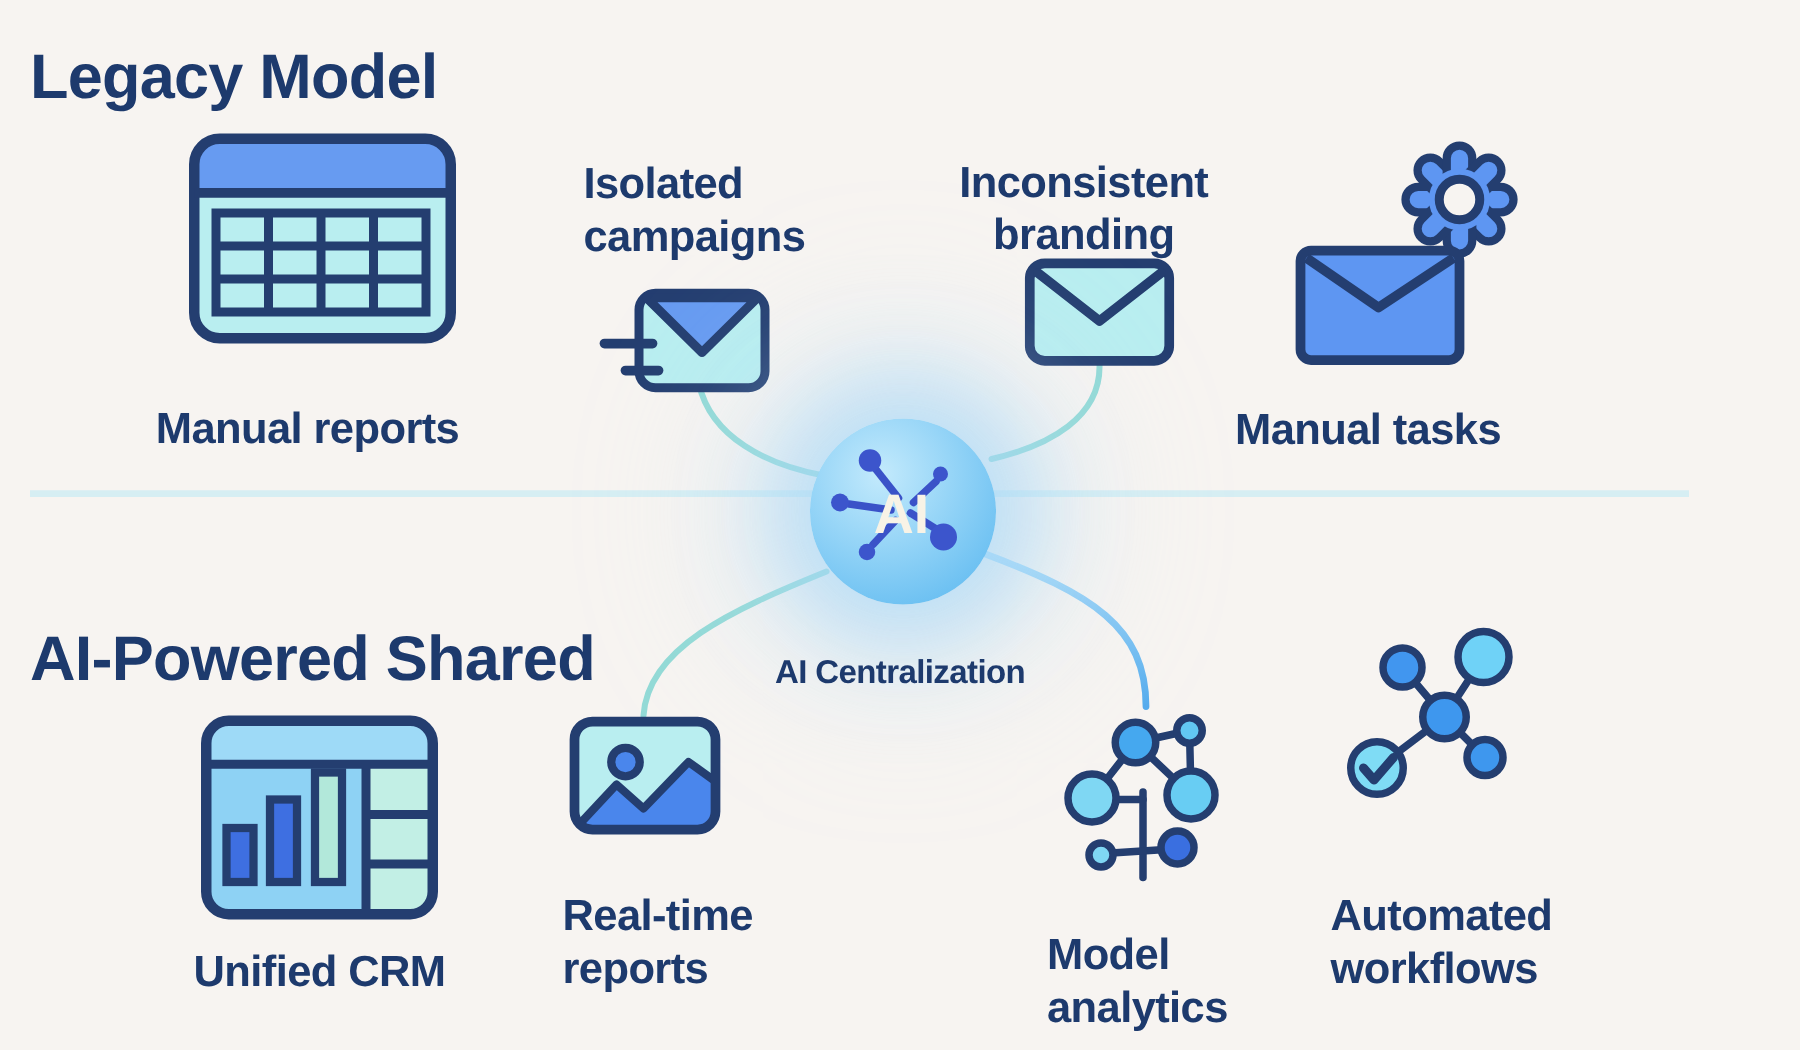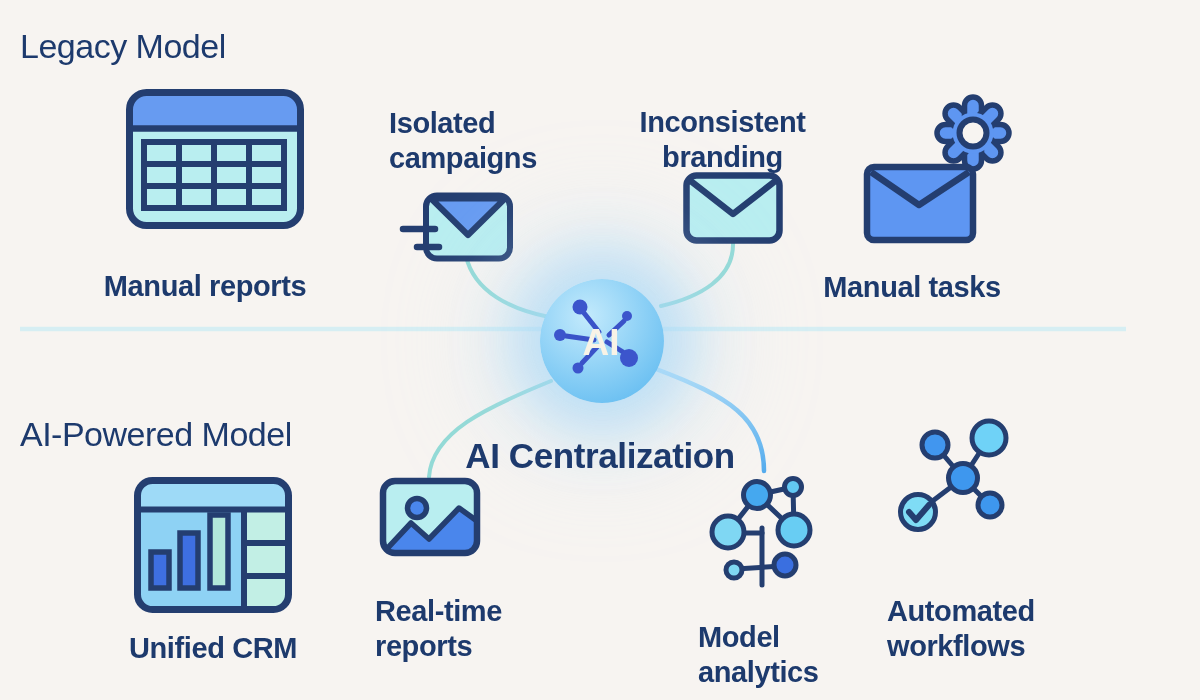--- a/index.html
+++ b/index.html
@@ -9,22 +9,22 @@
     font-family:"Liberation Sans", sans-serif;
   }
   .layer{position:absolute;left:0;top:0;width:1200px;height:700px;z-index:1;pointer-events:none;}
   .icon{position:absolute;z-index:2;}
   .label{
     position:absolute;z-index:3;font-weight:700;color:#1d3a6d;
     font-size:29px;line-height:1.22;letter-spacing:-0.4px;margin-top:14px;
   }
   .label.center{text-align:center;}
   .title{
-    position:absolute;z-index:3;font-weight:400;color:#1d3a6d;
-    font-size:34px;letter-spacing:-0.5px;
+    position:absolute;z-index:3;font-weight:700;color:#1d3a6d;
+    font-size:42px;letter-spacing:-0.5px;
   }
   .hub{
     position:absolute;left:540px;top:279px;width:124px;height:124px;border-radius:50%;
     z-index:2;
     background:radial-gradient(circle at 38% 30%, #c3eafc 0%, #8ed1f6 48%, #55b5ef 100%);
     box-shadow:0 0 55px 28px rgba(160,212,247,0.60), 0 0 100px 55px rgba(195,228,250,0.35);
   }
   .hub svg{position:absolute;left:0;top:0;}
 </style>
 </head>
@@ -40,21 +40,21 @@
       </linearGradient>
     </defs>
     <line x1="20" y1="329" x2="1126" y2="329" stroke="#d6eef3" stroke-width="4.5"></line>
     <path d="M466,256 C474,292 512,310 549,317" fill="none" stroke="#93dad6" stroke-width="4" stroke-linecap="round"></path>
     <path d="M733,243 C734,278 700,297 661,306" fill="none" stroke="#93dad6" stroke-width="4" stroke-linecap="round"></path>
     <path d="M551,381 C487,407 432,432 429,477" fill="none" stroke="#93dad6" stroke-width="4" stroke-linecap="round"></path>
     <path d="M656,369 C728,396 764,418 764,471" fill="none" stroke="url(#cblue)" stroke-width="4.5" stroke-linecap="round"></path>
   </svg>
 
   <div class="title" style="left:20px;top:27px;">Legacy Model</div>
-  <div class="title" style="left:20px;top:415px;">AI-Powered Model</div>
+  <div class="title" style="left:20px;top:415px;">AI-Powered Shared</div>
 
   <svg class="icon" style="left:125px;top:88px;" width="180" height="142" viewBox="0 0 180 142">
     <rect x="4.5" y="4.5" width="171" height="133" rx="17" fill="#b9eef0"></rect>
     <path d="M21,4.5 h138 a16.5,16.5 0 0 1 16.5,16.5 v19 h-171 v-19 a16.5,16.5 0 0 1 16.5,-16.5 z" fill="#679bf1"></path>
     <rect x="4.5" y="4.5" width="171" height="133" rx="17" fill="none" stroke="#243e70" stroke-width="7"></rect>
     <line x1="4.5" y1="40.5" x2="175.5" y2="40.5" stroke="#243e70" stroke-width="6.5"></line>
     <g fill="none" stroke="#243e70" stroke-width="6">
       <rect x="19" y="54" width="140" height="66"></rect>
       <line x1="54" y1="54" x2="54" y2="120"></line>
       <line x1="89" y1="54" x2="89" y2="120"></line>
@@ -108,21 +108,21 @@
       <g fill="#3c55cc">
         <circle cx="40" cy="28" r="7.5"></circle>
         <circle cx="20" cy="56" r="6"></circle>
         <circle cx="38" cy="89" r="5.5"></circle>
         <circle cx="87" cy="37" r="5"></circle>
         <circle cx="89" cy="79" r="9"></circle>
       </g>
       <text x="61" y="76" text-anchor="middle" font-size="37" font-weight="bold" font-family="Liberation Sans, sans-serif" fill="#f8f3e6">AI</text>
     </svg>
   </div>
-  <div class="label center" style="left:440px;top:421px;width:320px;font-size:35px;">AI Centralization</div>
+  <div class="label center" style="left:440px;top:421px;width:320px;font-size:22px;">AI Centralization</div>
 
   <svg class="icon" style="left:133px;top:476px;" width="160" height="138" viewBox="0 0 160 138">
     <defs>
         <clipPath id="crmclip">
           <rect x="4.5" y="4.5" width="151" height="129" rx="15"></rect>
         </clipPath>
       </defs>
     <rect x="4.5" y="4.5" width="151" height="129" rx="15" fill="#8ed2f4"></rect>
     <g clip-path="url(#crmclip)">
       <rect x="4.5" y="4.5" width="151" height="29" fill="#9edaf7"></rect>

